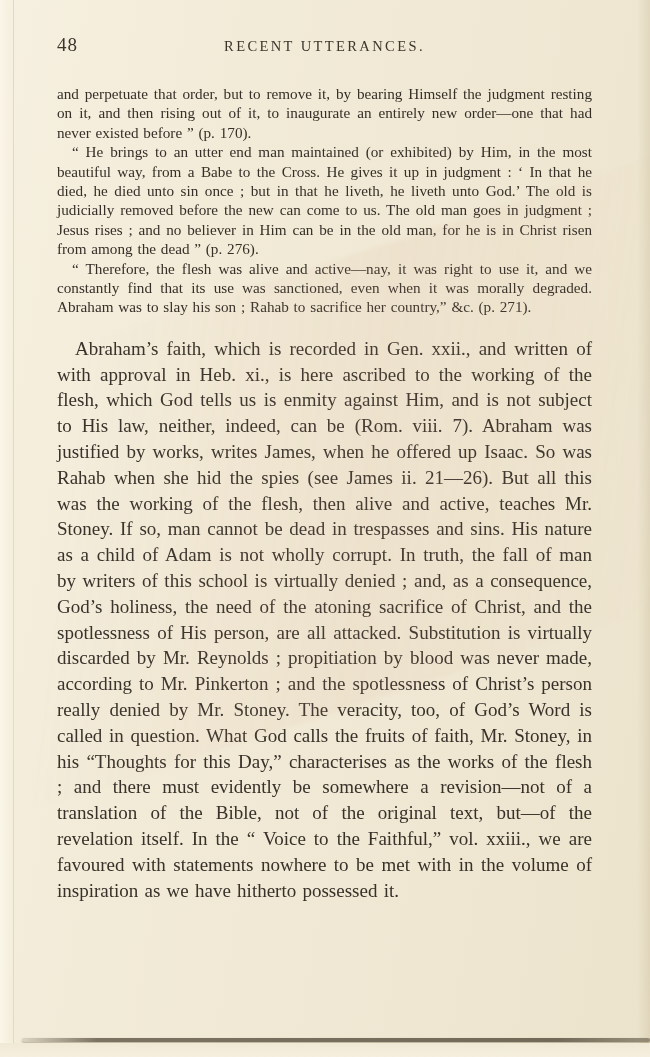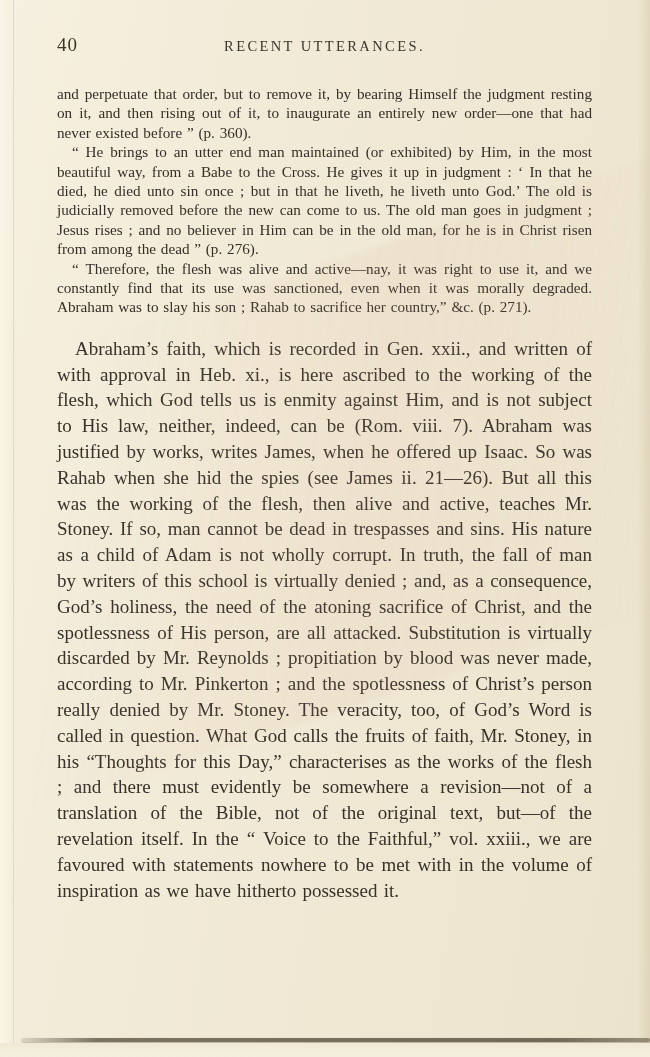--- a/index.html
+++ b/index.html
@@ -101,27 +101,27 @@
   }
 </style>
 </head>
 <body>
 
 <div class="page">
 
   <div class="watermark-streak"></div>
 
   <div class="running-head">
-    <span class="page-number">40</span>
+    <span class="page-number">48</span>
     <span class="running-title">RECENT UTTERANCES.</span>
     <span></span>
   </div>
 
   <div class="quotes">
-    <p class="no-indent">and perpetuate that order, but to remove it, by bearing Himself the judgment resting on it, and then rising out of it, to inaugurate an entirely new order—one that had never existed before ” (p. 360).</p>
+    <p class="no-indent">and perpetuate that order, but to remove it, by bearing Himself the judgment resting on it, and then rising out of it, to inaugurate an entirely new order—one that had never existed before ” (p. 170).</p>
     <p>“ He brings to an utter end man maintained (or exhibited) by Him, in the most beautiful way, from a Babe to the Cross.  He gives it up in judgment : ‘ In that he died, he died unto sin once ; but in that he liveth, he liveth unto God.’  The old is judicially removed before the new can come to us.  The old man goes in judgment ; Jesus rises ; and no believer in Him can be in the old man, for he is in Christ risen from among the dead ” (p. 276).</p>
     <p>“ Therefore, the flesh was alive and active—nay, it was right to use it, and we constantly find that its use was sanctioned, even when it was morally degraded.  Abraham was to slay his son ; Rahab to sacrifice her country,” &amp;c. (p. 271).</p>
   </div>
 
   <div class="body-text">
     <p>Abraham’s faith, which is recorded in Gen. xxii., and written of with approval in Heb. xi., is here ascribed to the working of the flesh, which God tells us is enmity against Him, and is not subject to His law, neither, indeed, can be (Rom. viii. 7).  Abraham was justified by works, writes James, when he offered up Isaac.  So was Rahab when she hid the spies (see James ii. 21—26).  But all this was the working of the flesh, then alive and active, teaches Mr. Stoney.  If so, man cannot be dead in trespasses and sins.  His nature as a child of Adam is not wholly corrupt.  In truth, the fall of man by writers of this school is virtually denied ; and, as a consequence, God’s holiness, the need of the atoning sacrifice of Christ, and the spotlessness of His person, are all attacked.  Substitution is virtually discarded by Mr. Reynolds ; propitiation by blood was never made, according to Mr. Pinkerton ; and the spotlessness of Christ’s person really denied by Mr. Stoney.  The veracity, too, of God’s Word is called in question.  What God calls the fruits of faith, Mr. Stoney, in his “Thoughts for this Day,” characterises as the works of the flesh ; and there must evidently be somewhere a revision—not of a translation of the Bible, not of the original text, but—of the revelation itself.  In the “ Voice to the Faithful,” vol. xxiii., we are favoured with statements nowhere to be met with in the volume of inspiration as we have hitherto possessed it.</p>
   </div>
 
   <div class="left-edge"></div>
   <div class="right-edge"></div>

